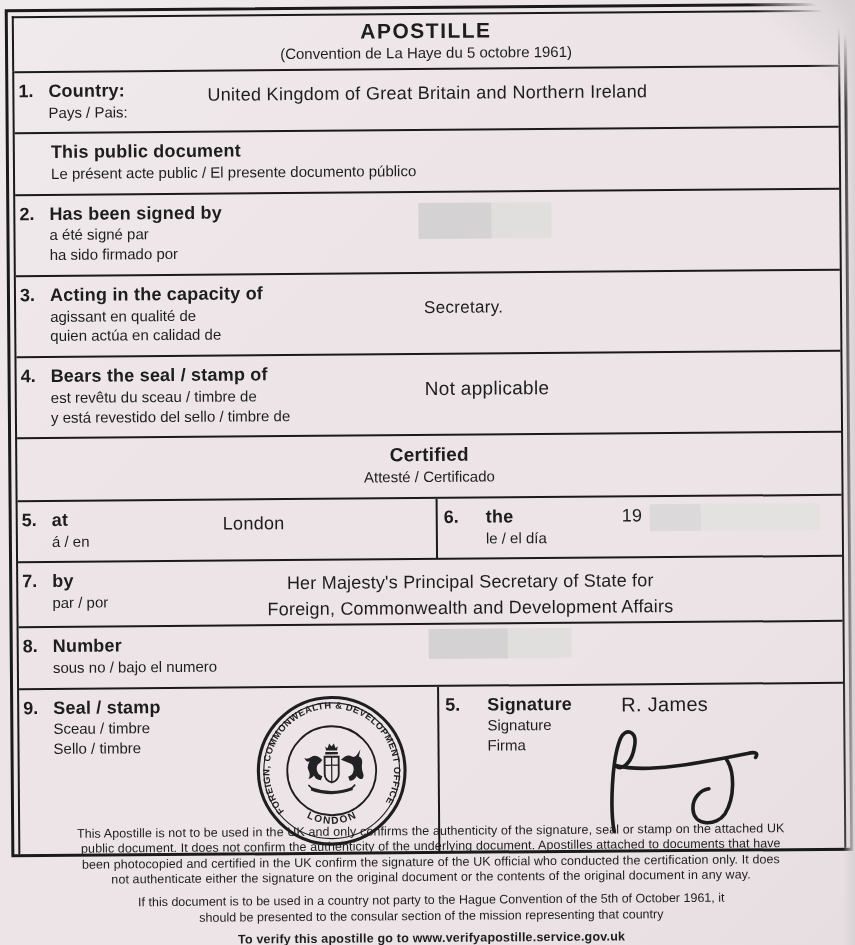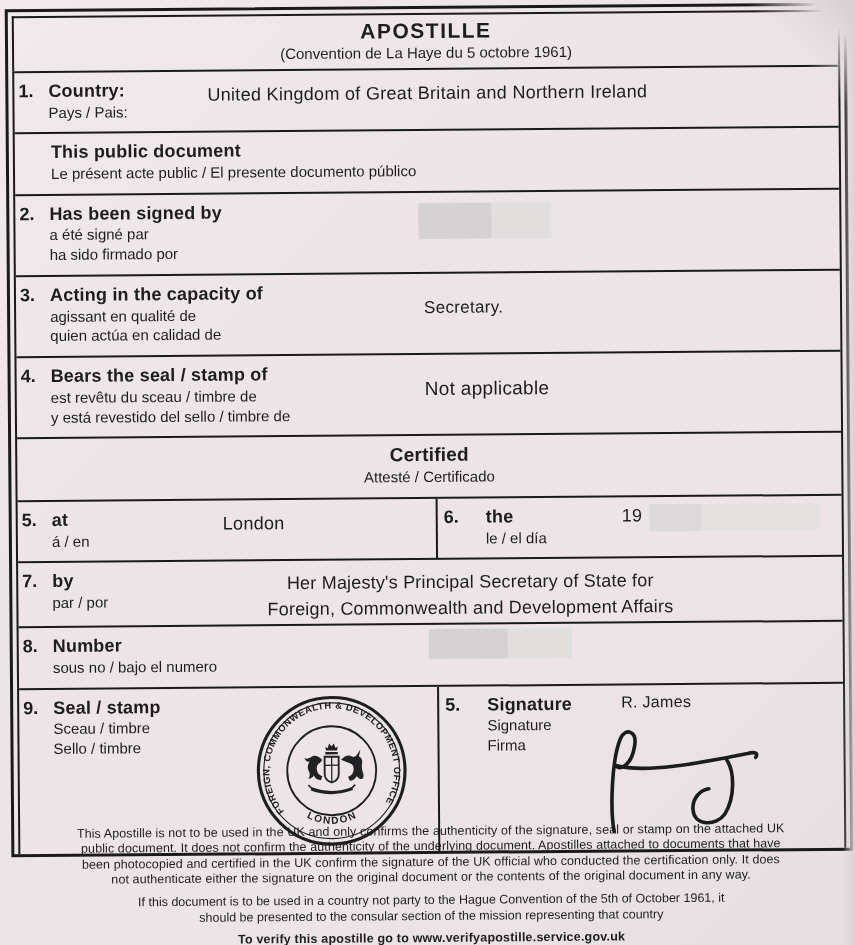--- a/index.html
+++ b/index.html
@@ -37,21 +37,21 @@
   .row-center{text-align:center;}
   .row-center .lbl{font-size:19px;}
   .row-split{display:flex;}
   .cell-l{width:418px;border-right:2.5px solid #1a1a1a;position:relative;flex:none;}
   .cell-r{flex:1;position:relative;}
   .cell-r .num{left:6px;}
   .cell-r .lbls{padding-left:48px;}
   .val-2line{position:absolute;left:102px;width:700px;top:9px;text-align:center;
     font-size:18px;line-height:1.45;letter-spacing:.2px;}
   .seal-wrap{position:absolute;left:216px;top:5px;width:192px;height:156px;}
-  .sig-name{position:absolute;left:182px;top:8px;font-size:16px;letter-spacing:.3px;}
+  .sig-name{position:absolute;left:182px;top:8px;font-size:20px;letter-spacing:.3px;}
   .sig-wrap{position:absolute;left:148px;top:34px;width:210px;height:120px;}
 
   .footer{position:absolute;left:0;top:824px;width:855px;text-align:center;}
   .f1{margin:0 auto;max-width:712px;font-size:12.5px;line-height:1.22;letter-spacing:.1px;}
   .f2{margin:8px auto 0;max-width:600px;font-size:12.5px;line-height:1.25;}
   .f3{margin:7px auto 0;font-size:12.5px;font-weight:bold;letter-spacing:.2px;}
 </style>
 </head>
 <body>
 

